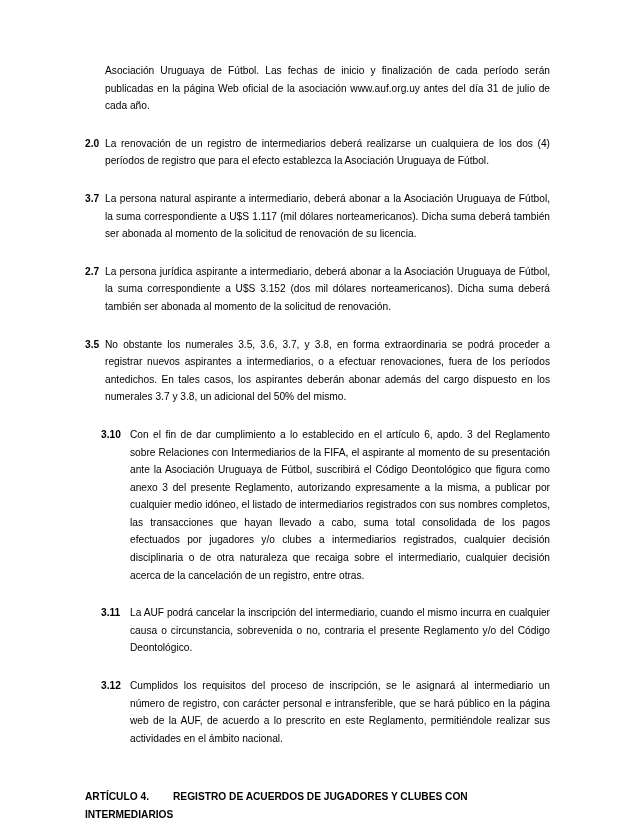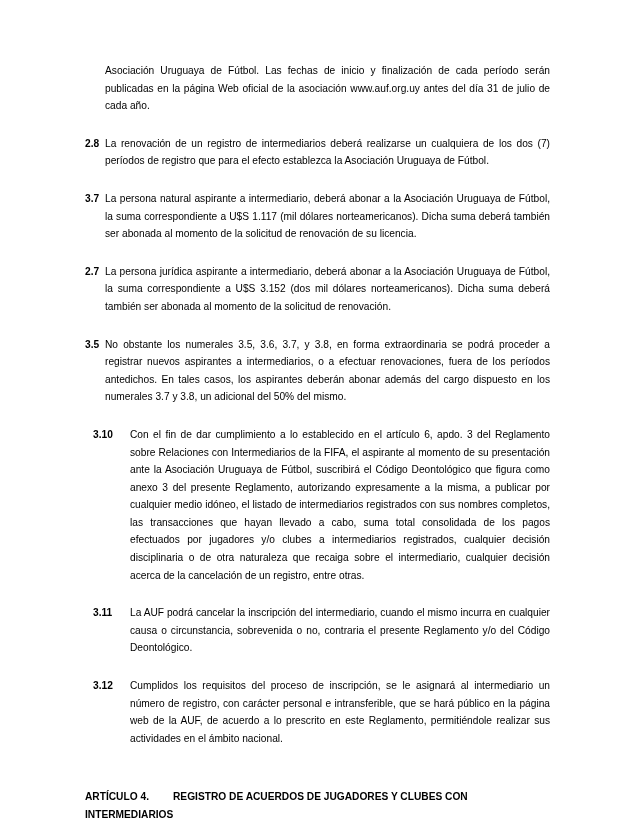--- a/index.html
+++ b/index.html
@@ -55,21 +55,21 @@
     font-weight: bold;
     font-size: 10.2px;
     line-height: 17.6px;
     white-space: nowrap;
   }
   
   .clause.wide {
     padding-left: 45px;
   }
   .clause.wide .num {
-    left: 8px;
+    left: 16px;
   }
   
   .clause .body,
   .para-plain .body {
     display: block;
     text-align: justify;
     text-align-last: left;
   }
   .heading {
     font-size: 10.2px;
@@ -91,22 +91,22 @@
 <body>
 
 <div class="page">
   <div class="content">
 
     <div class="para-plain">
       <span class="body">Asociación Uruguaya de Fútbol. Las fechas de inicio y finalización de cada período serán publicadas en la página Web oficial de la asociación www.auf.org.uy antes del día 31 de julio de cada año.</span>
     </div>
 
     <div class="clause">
-      <span class="num">2.8</span>
-      <span class="body">La renovación de un registro de intermediarios deberá realizarse un cualquiera de los dos (7) períodos de registro que para el efecto establezca la Asociación Uruguaya de Fútbol.</span>
+      <span class="num">2.0</span>
+      <span class="body">La renovación de un registro de intermediarios deberá realizarse un cualquiera de los dos (4) períodos de registro que para el efecto establezca la Asociación Uruguaya de Fútbol.</span>
     </div>
 
     <div class="clause">
       <span class="num">3.7</span>
       <span class="body">La persona natural aspirante a intermediario, deberá abonar a la Asociación Uruguaya de Fútbol, la suma correspondiente a U$S 1.117 (mil dólares norteamericanos). Dicha suma deberá también ser abonada al momento de la solicitud de renovación de su licencia.</span>
     </div>
 
     <div class="clause">
       <span class="num">2.7</span>
       <span class="body">La persona jurídica aspirante a intermediario, deberá abonar a la Asociación Uruguaya de Fútbol, la suma correspondiente a U$S 3.152 (dos mil dólares norteamericanos). Dicha suma deberá también ser abonada al momento de la solicitud de renovación.</span>

